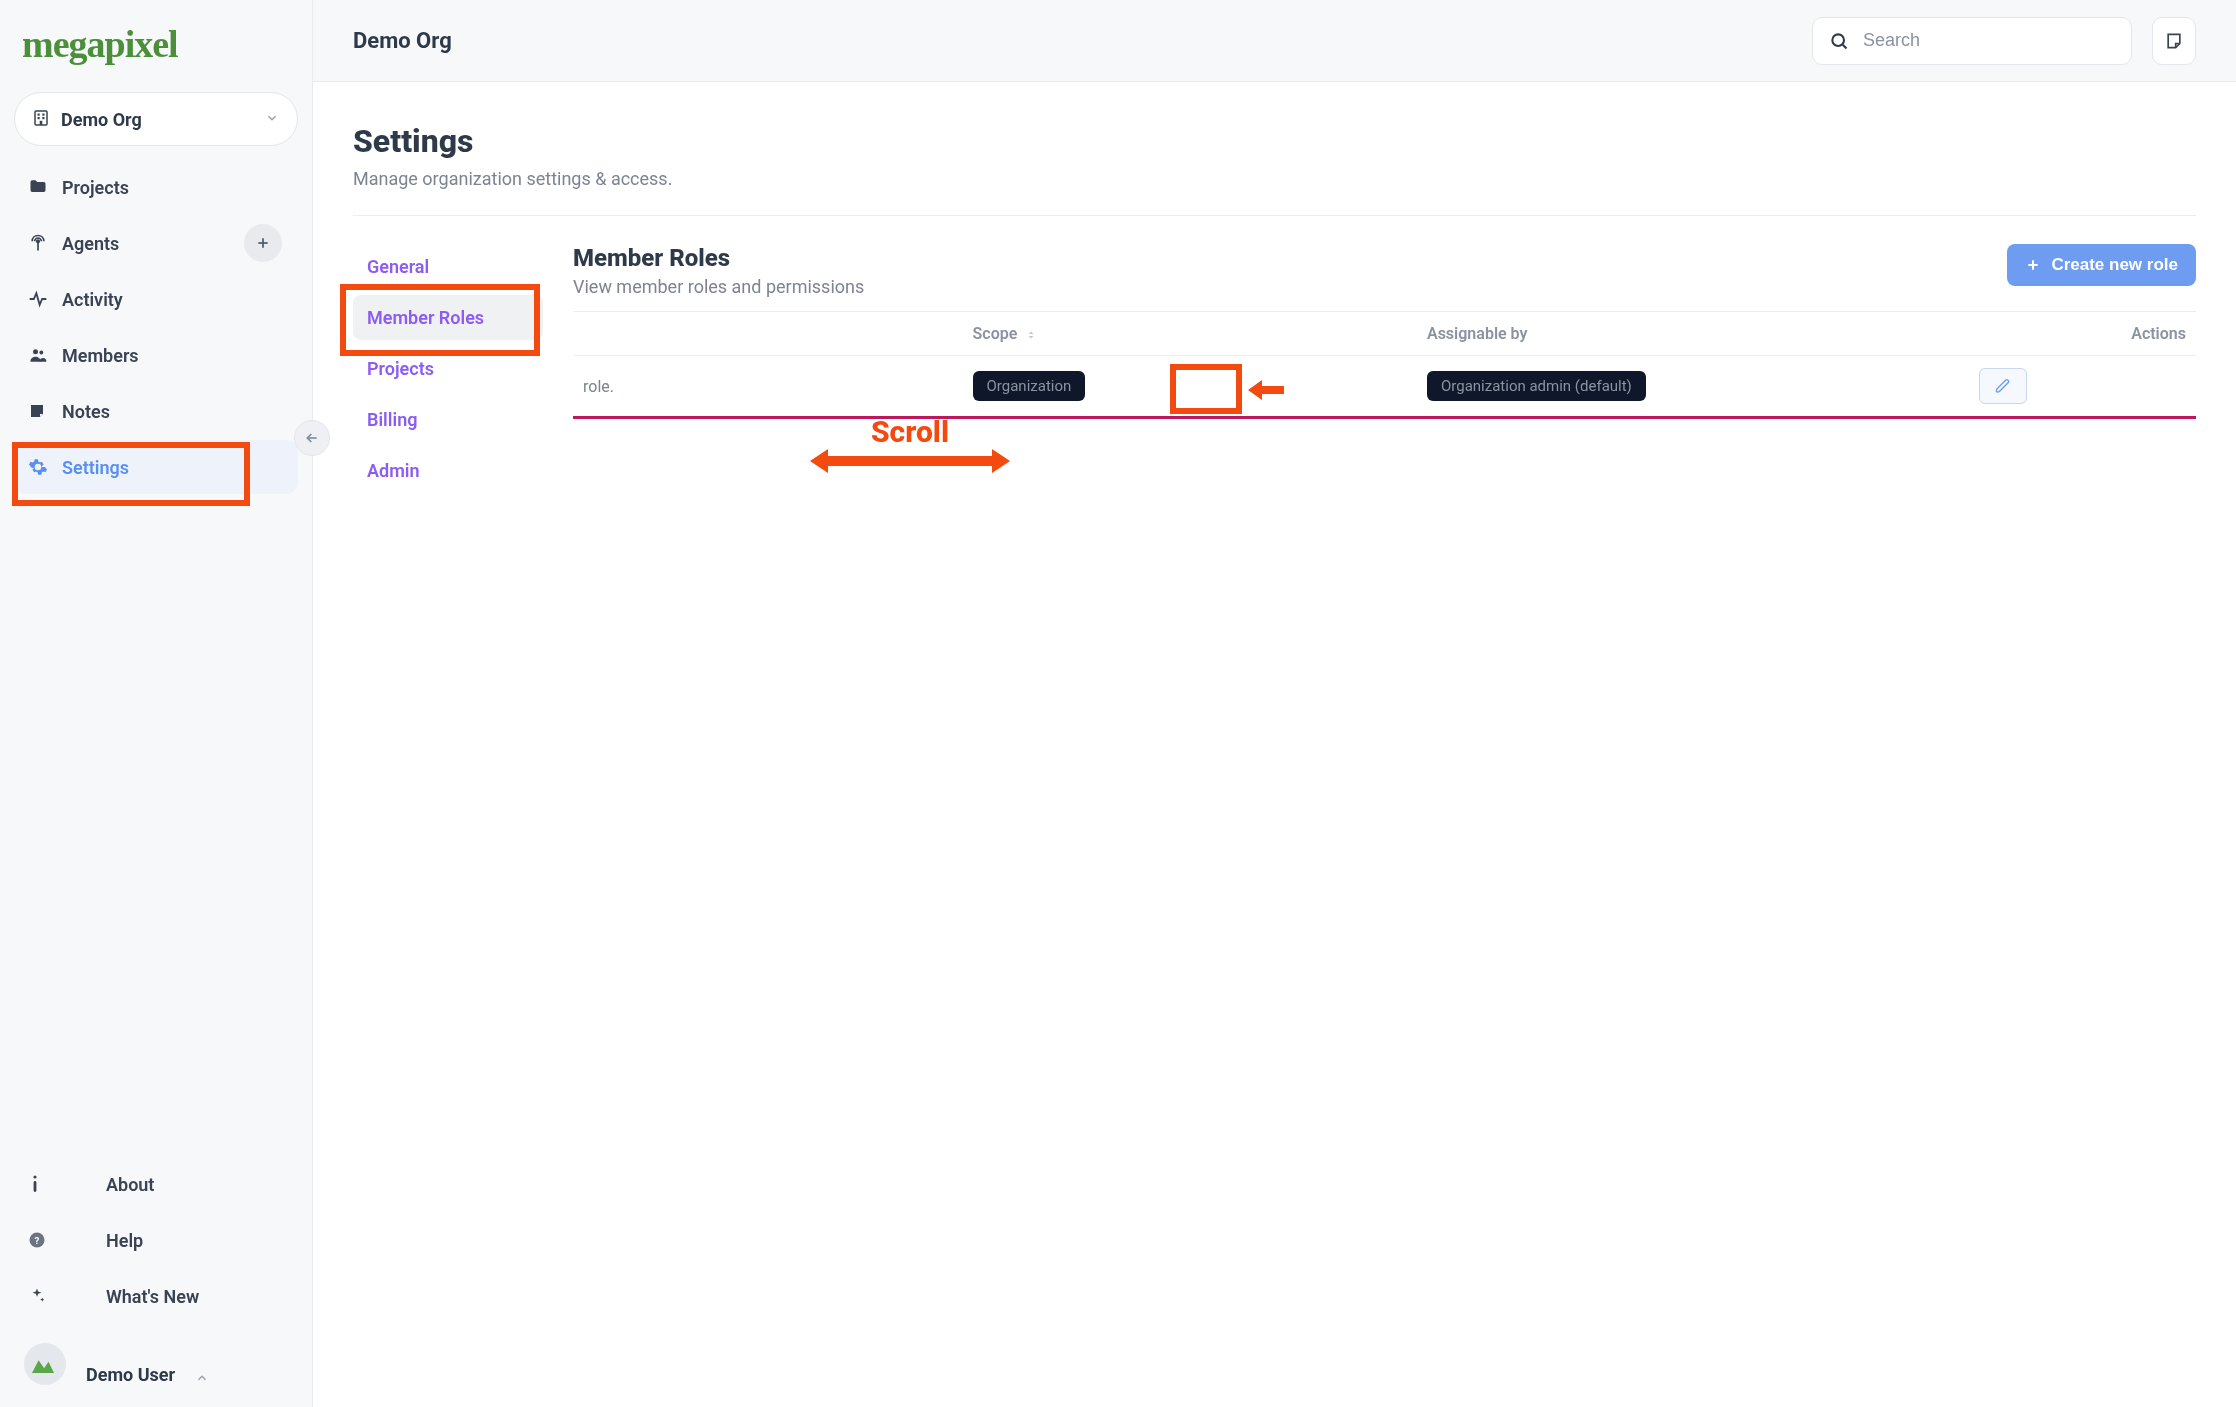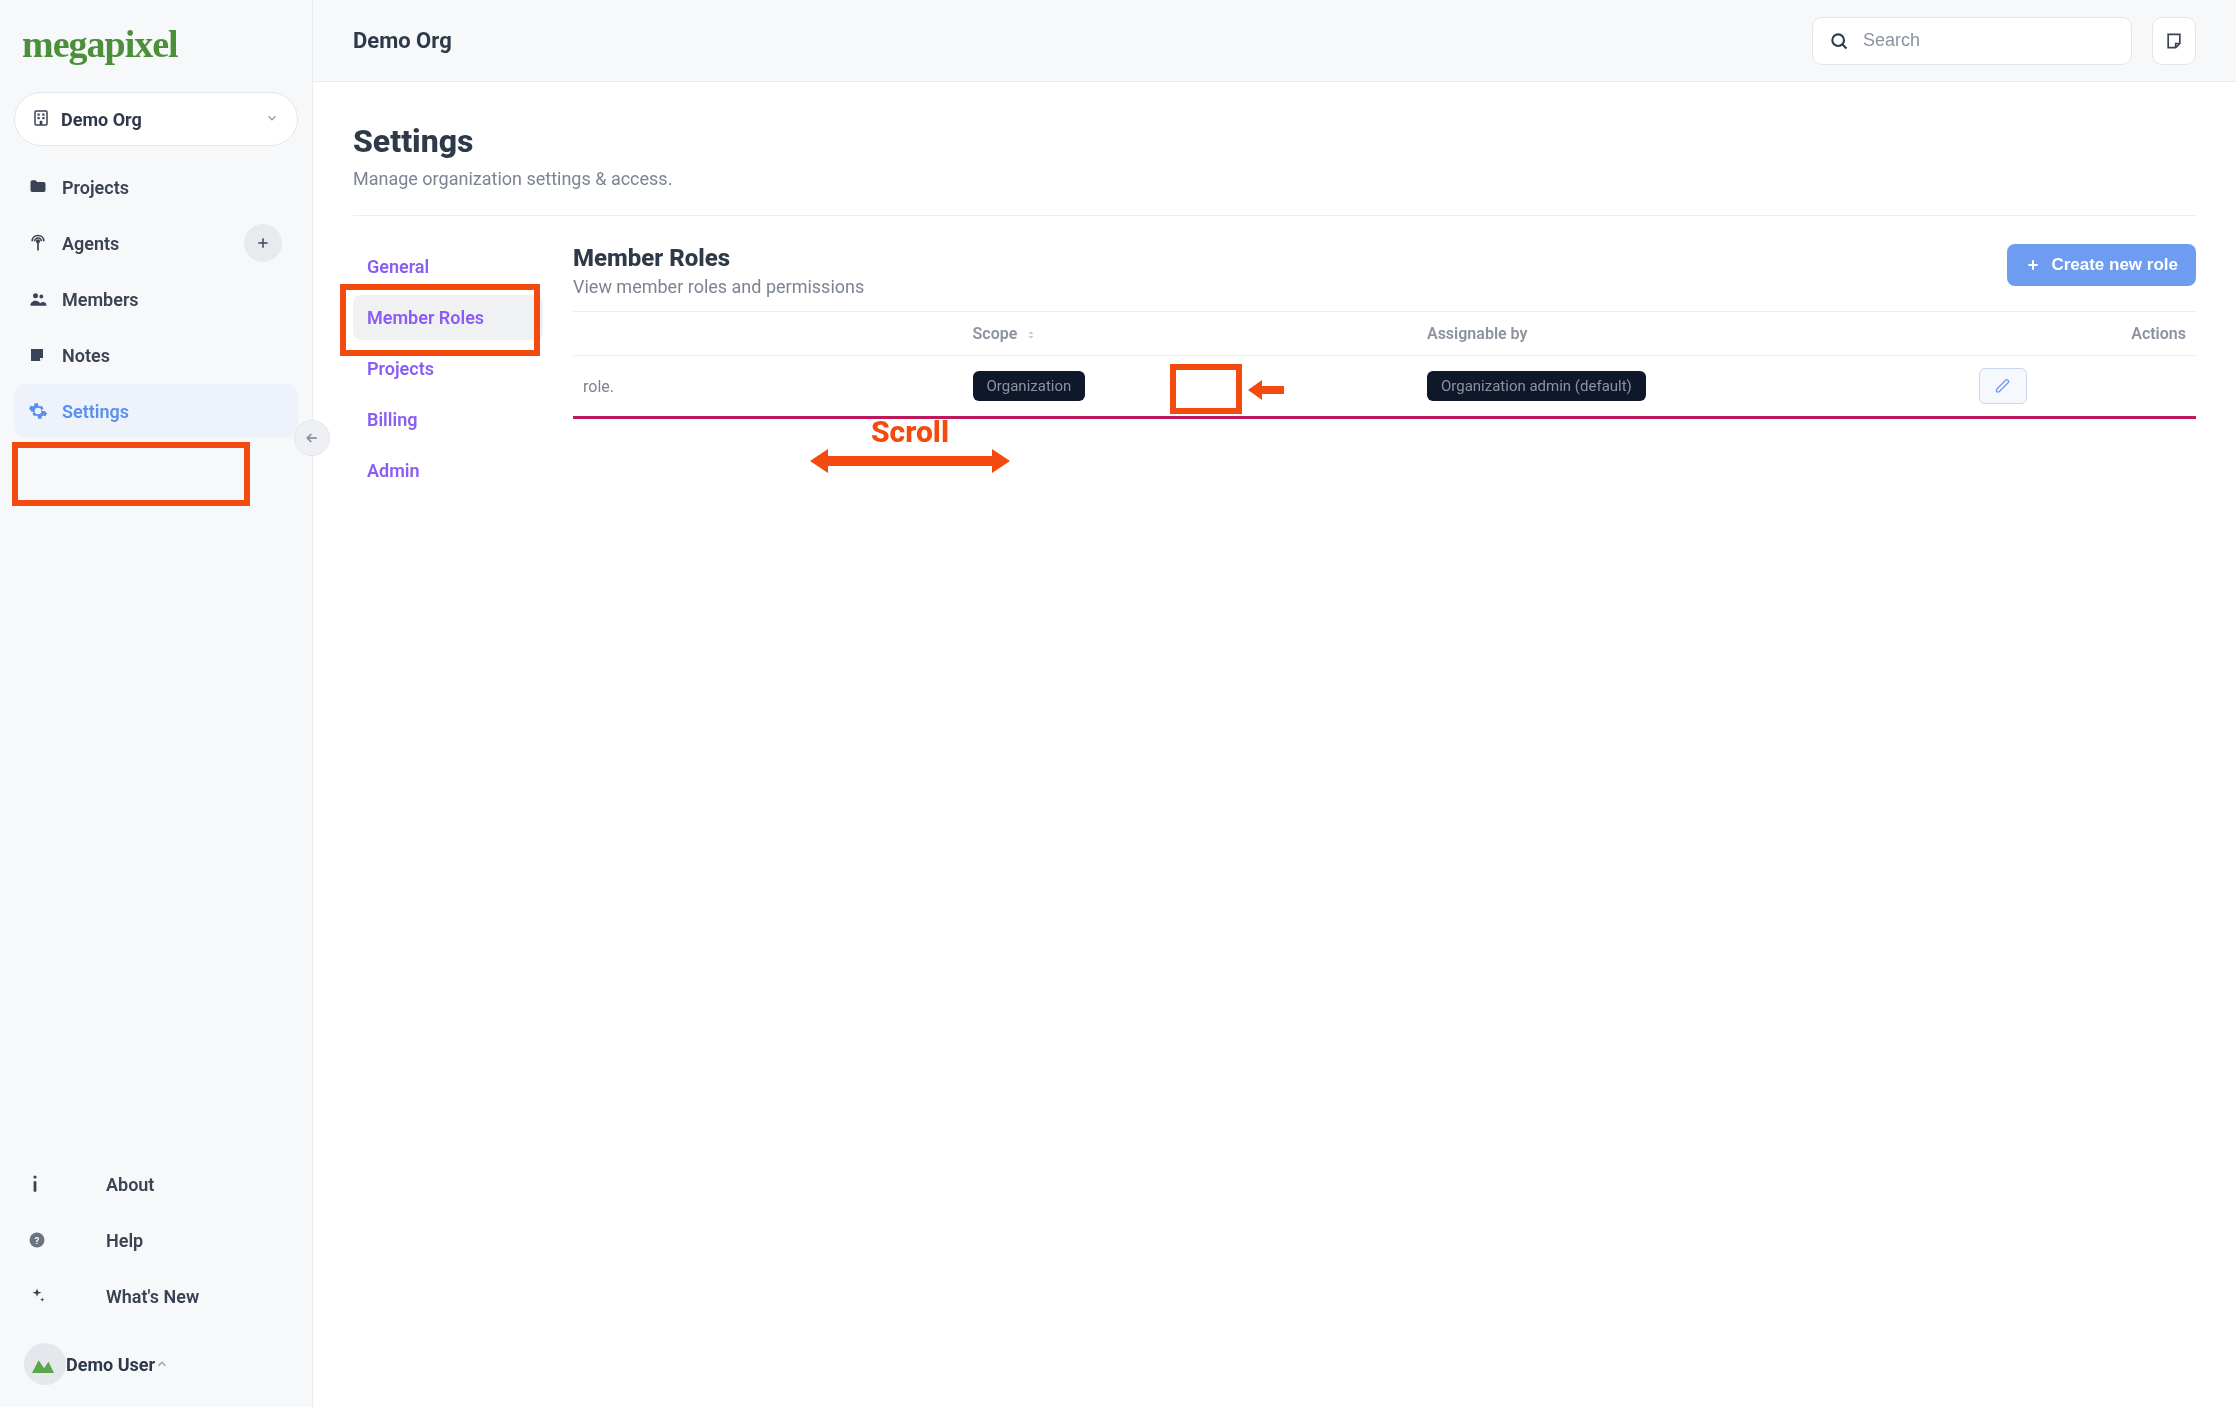--- a/index.html
+++ b/index.html
@@ -55,21 +55,21 @@
   .nav-item.active .icon-slot { color:#5a8ff2; }
   .nav-item .add-btn {
     margin-left:auto; width:38px; height:38px; border-radius:50%;
     background:#e8eaee; display:flex; align-items:center; justify-content:center;
     color:#4a5568;
   }
 
   .nav-bottom { margin-top:auto; display:flex; flex-direction:column; gap:2px; }
   .nav-bottom .nav-item { font-weight:600; color:#3a4354;gap:44px; }
 
-  .user-row { display:flex; align-items:center; gap:0; margin-top:14px; padding:6px 10px; cursor:pointer; }
+  .user-row { display:flex; align-items:flex-end; gap:20px; margin-top:14px; padding:6px 10px; cursor:pointer; }
   .avatar {
     width:42px; height:42px; border-radius:50%; background:#e4e7ec;
     display:flex; align-items:center; justify-content:center; position:relative; overflow:hidden;
   }
   .avatar::after {
     content:""; position:absolute; width:22px; height:16px; background:#5aa64a;
     bottom:12px; left:8px; clip-path: polygon(0 100%, 30% 20%, 55% 70%, 75% 30%, 100% 100%);
   }
   .user-name { font-weight:700; font-size:18px; color:#2e3a4a; }
   .user-row svg { color:#9aa3af; }
@@ -205,20 +205,28 @@
               <circle cx="12" cy="10" r="1.5" fill="currentColor"></circle>
             </svg>
         </span>
         <span>Agents</span>
         <span class="add-btn">
           <svg width="16" height="16" viewBox="0 0 24 24" fill="none" stroke="currentColor" stroke-width="2.5">
               <line x1="12" y1="5" x2="12" y2="19"></line>
               <line x1="5" y1="12" x2="19" y2="12"></line>
             </svg>
         </span>
+      </div>
+      <div class="nav-item">
+        <span class="icon-slot">
+          <svg width="20" height="20" viewBox="0 0 24 24" fill="none" stroke="currentColor" stroke-width="2.2">
+              <polyline points="2 12 7 12 10 5 14 19 17 12 22 12"></polyline>
+            </svg>
+        </span>
+        <span>Activity</span>
       </div>
       <div class="nav-item">
         <span class="icon-slot">
           <svg width="20" height="20" viewBox="0 0 24 24" fill="currentColor">
               <circle cx="9" cy="8" r="3"></circle>
               <circle cx="16" cy="9" r="2.3"></circle>
               <path d="M3 19c0-3 3-5 6-5s6 2 6 5v1H3z"></path>
               <path d="M14 19c0-2 2-3.5 4-3.5s4 1.5 4 3.5v1h-8z"></path>
             </svg>
         </span>

